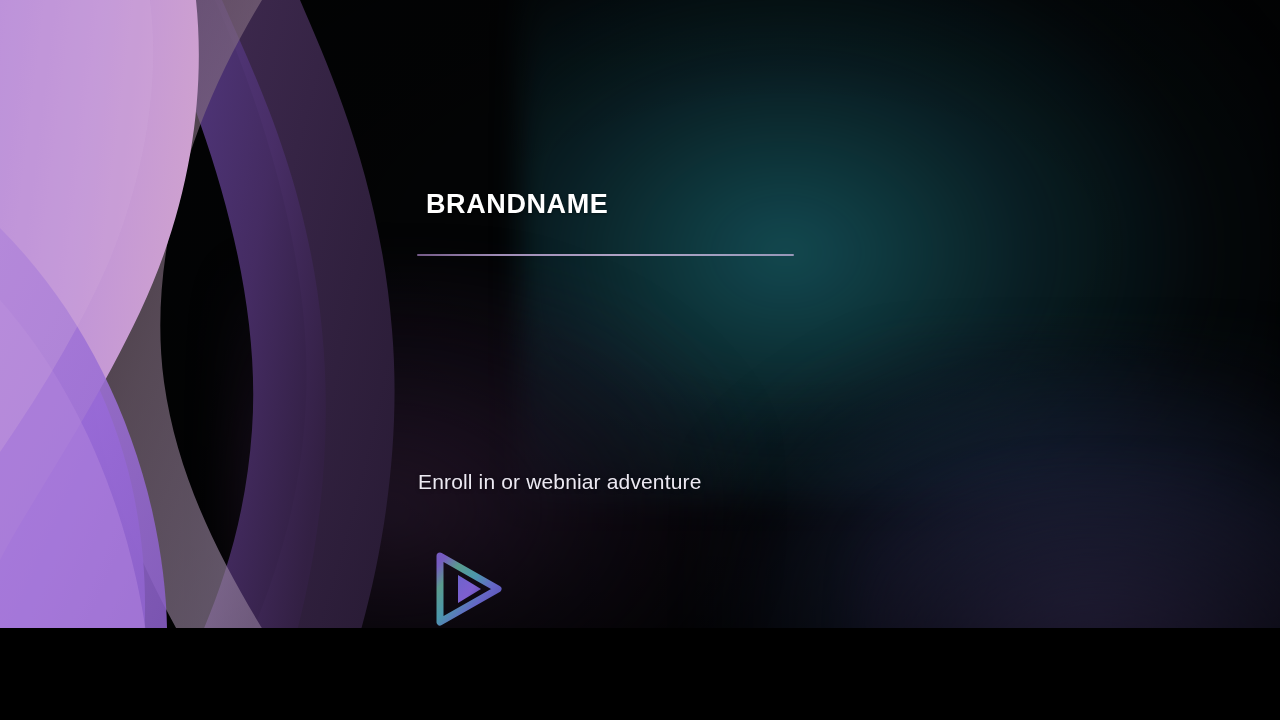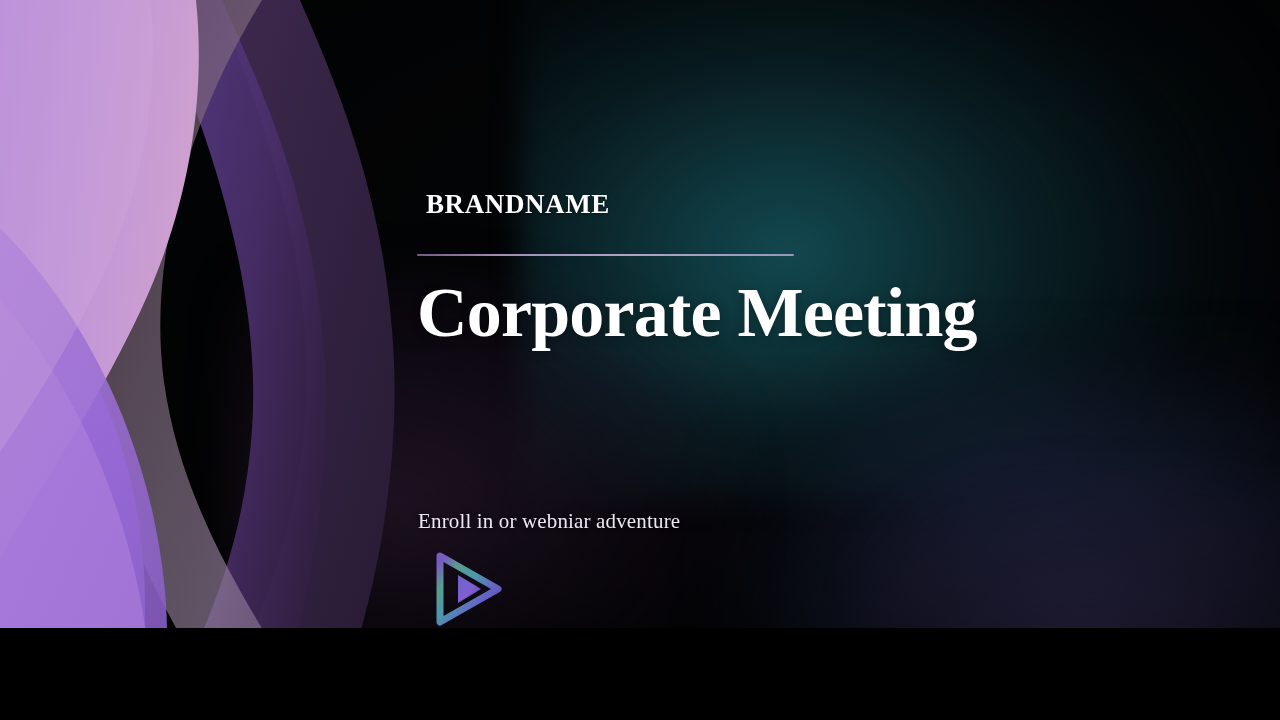--- a/index.html
+++ b/index.html
@@ -6,21 +6,21 @@
     margin: 0;
     padding: 0;
     background: #000;
   }
   .stage {
     position: relative;
     width: 1280px;
     height: 628px;
     overflow: hidden;
     background: #737373;
-    font-family: Liberation Serif, serif;
+    font-family: Liberation Sans, sans-serif;
   }
 
   
   .bg-base {
     position: absolute;
     inset: 0;
     background: #030405;
   }
   .glow-teal {
     position: absolute;
@@ -143,21 +143,20 @@
   .subtitle {
     position: absolute;
     top: 469px;
     left: 1px;
     font-size: 21px;
     font-weight: 400;
     letter-spacing: 0.15px;
     color: #ece9f2;
     line-height: 1.2;
     text-shadow: 0 1px 4px rgba(0,0,0,0.4);
-    margin-top: 40px;
   }
   .play-btn {
     position: absolute;
     top: 548px;
     left: 12px;
     width: 80px;
     height: 82px;
     background: transparent;
     border: 0;
     padding: 0;
@@ -230,21 +229,20 @@
     </svg>
   </div>
 
   <div class="content">
 
     <div class="brandname">BRANDNAME</div>
 
     <div class="divider"></div>
 
     <div class="headline">
-      <span class="line">Corporate Meeting</span>
     </div>
 
     <div class="subtitle">Enroll in or webniar adventure</div>
 
     <button class="play-btn">
       <span>
         <svg width="80" height="82" viewBox="0 0 80 82" xmlns="http://www.w3.org/2000/svg">
           <defs>
             <linearGradient id="gPlayOuter" x1="0.05" y1="0.05" x2="0.95" y2="0.95">
               <stop offset="0%" stop-color="#7b5fc9"></stop>

